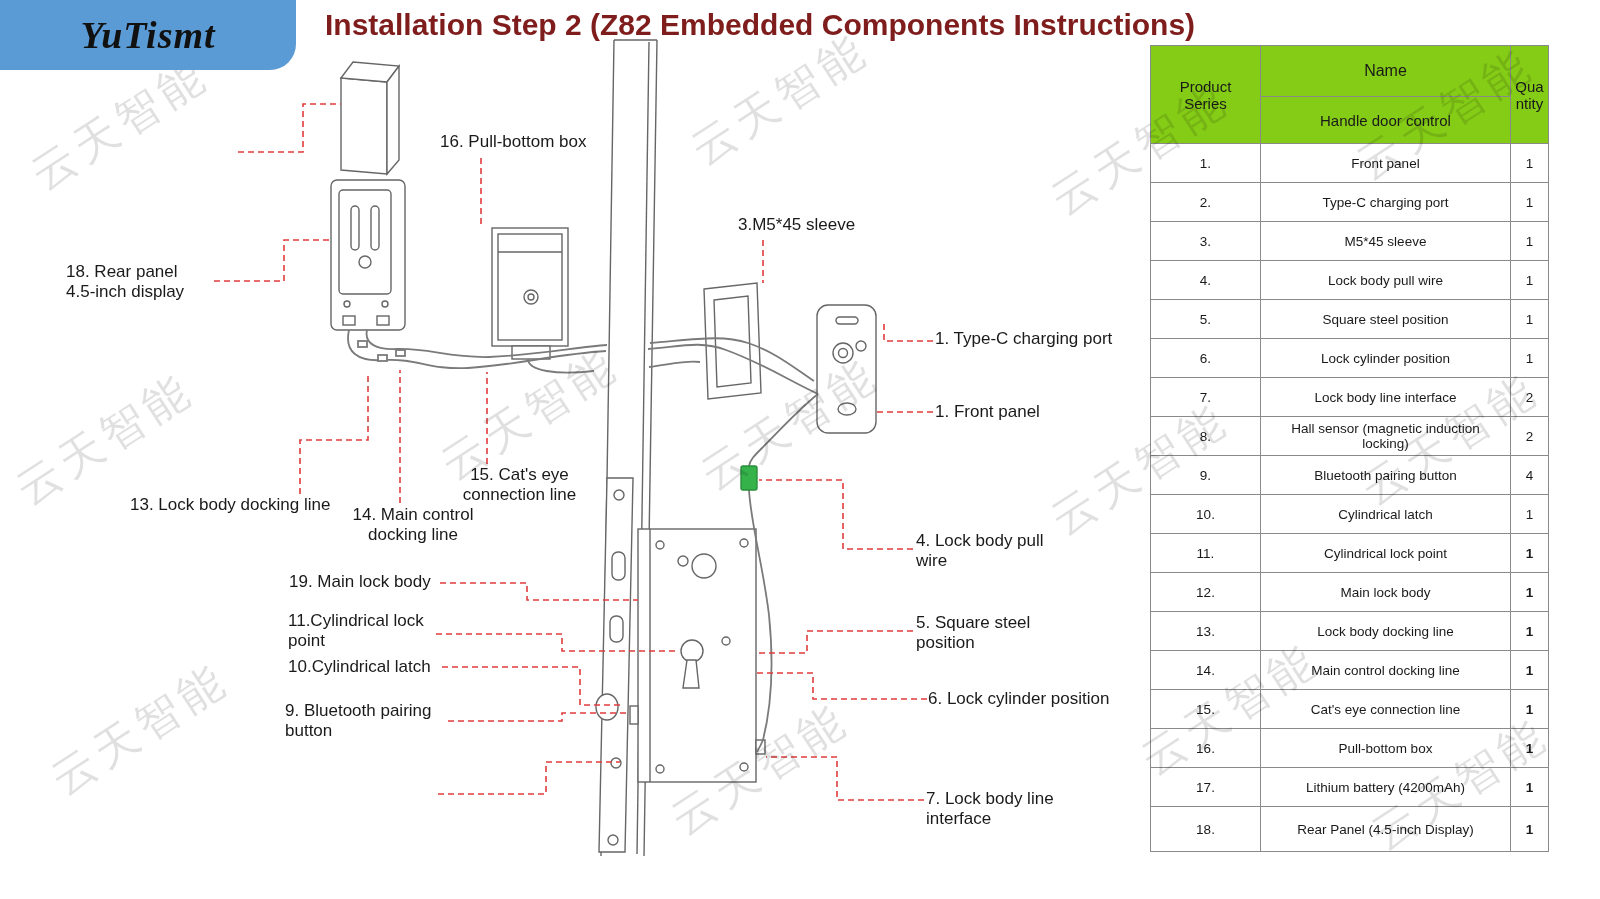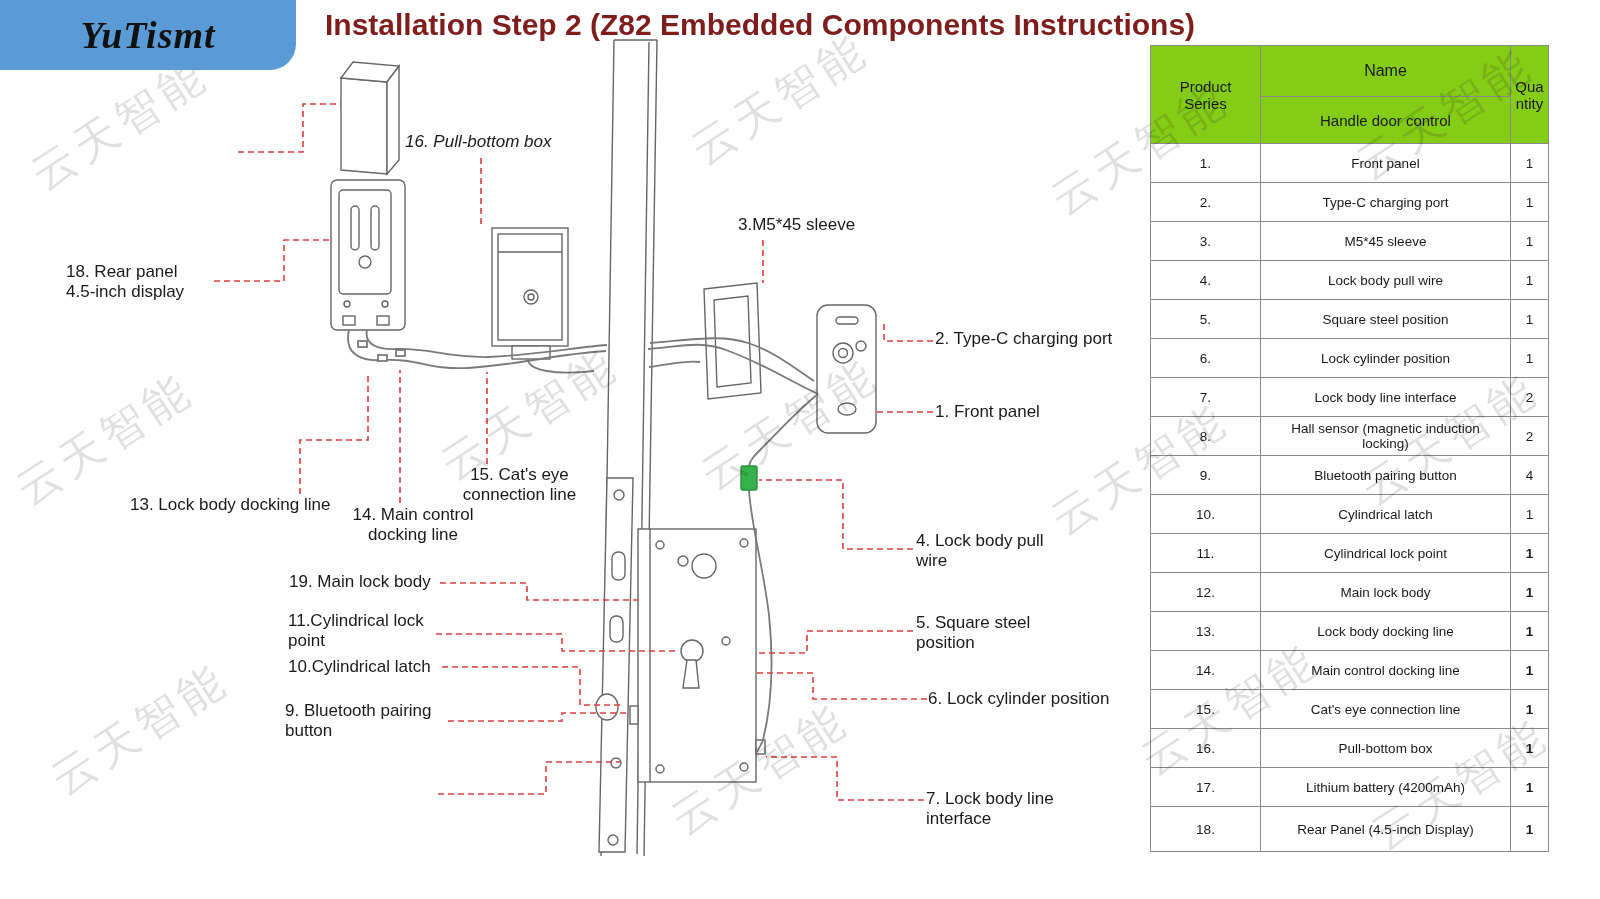--- a/index.html
+++ b/index.html
@@ -148,25 +148,25 @@
         <path d="M 924 800 L 837 800 L 837 757 L 766 757"></path>
       </g>
     </g>
   </svg>
 
   <div class="banner">
     <span class="logo">YuTismt</span>
   </div>
   <div class="title">Installation Step 2 (Z82 Embedded Components Instructions)</div>
 
-  <div class="callout" style="left:405px;top:132px;width:175px;font-style:italic;">16. Pull-bottom box</div>
+  <div class="callout" style="left:440px;top:132px;width:175px;">16. Pull-bottom box</div>
   <div class="callout" style="left:66px;top:262px;width:145px;text-align:left;">18. Rear panel
 4.5-inch display</div>
   <div class="callout" style="left:738px;top:215px;width:145px;">3.M5*45 sleeve</div>
-  <div class="callout" style="left:935px;top:329px;width:205px;">2. Type-C charging port</div>
+  <div class="callout" style="left:935px;top:329px;width:205px;">1. Type-C charging port</div>
   <div class="callout" style="left:935px;top:402px;width:145px;">1. Front panel</div>
   <div class="callout" style="left:452px;top:465px;width:135px;text-align:center;">15. Cat's eye
 connection line</div>
   <div class="callout" style="left:130px;top:495px;width:220px;">13. Lock body docking line</div>
   <div class="callout" style="left:342px;top:505px;width:142px;text-align:center;">14. Main control
 docking line</div>
   <div class="callout" style="left:289px;top:572px;width:168px;">19. Main lock body</div>
   <div class="callout" style="left:288px;top:611px;width:162px;">11.Cylindrical lock
 point</div>
   <div class="callout" style="left:288px;top:657px;width:172px;">10.Cylindrical latch</div>

